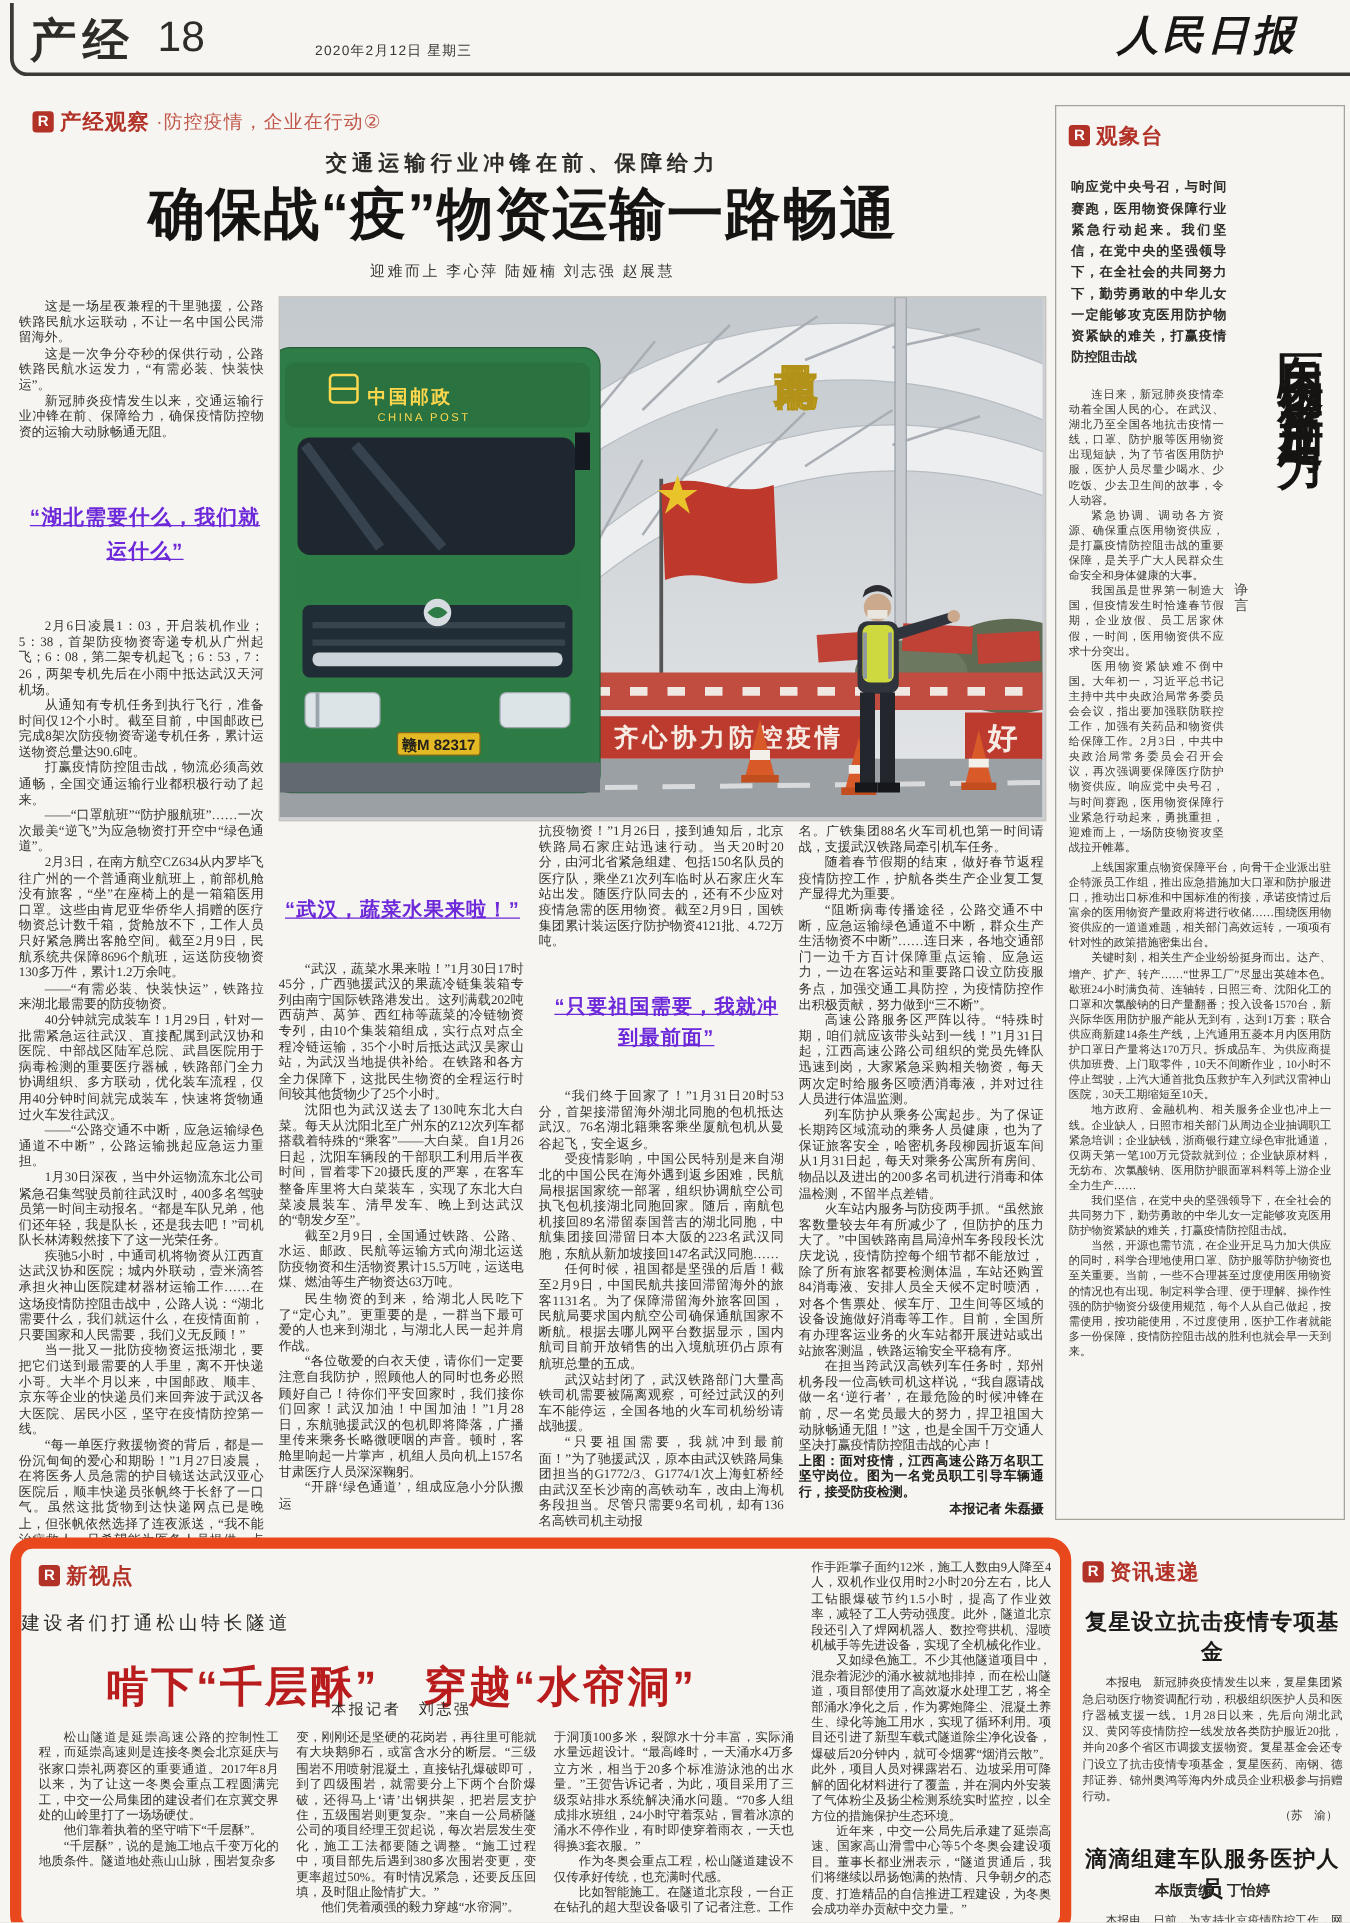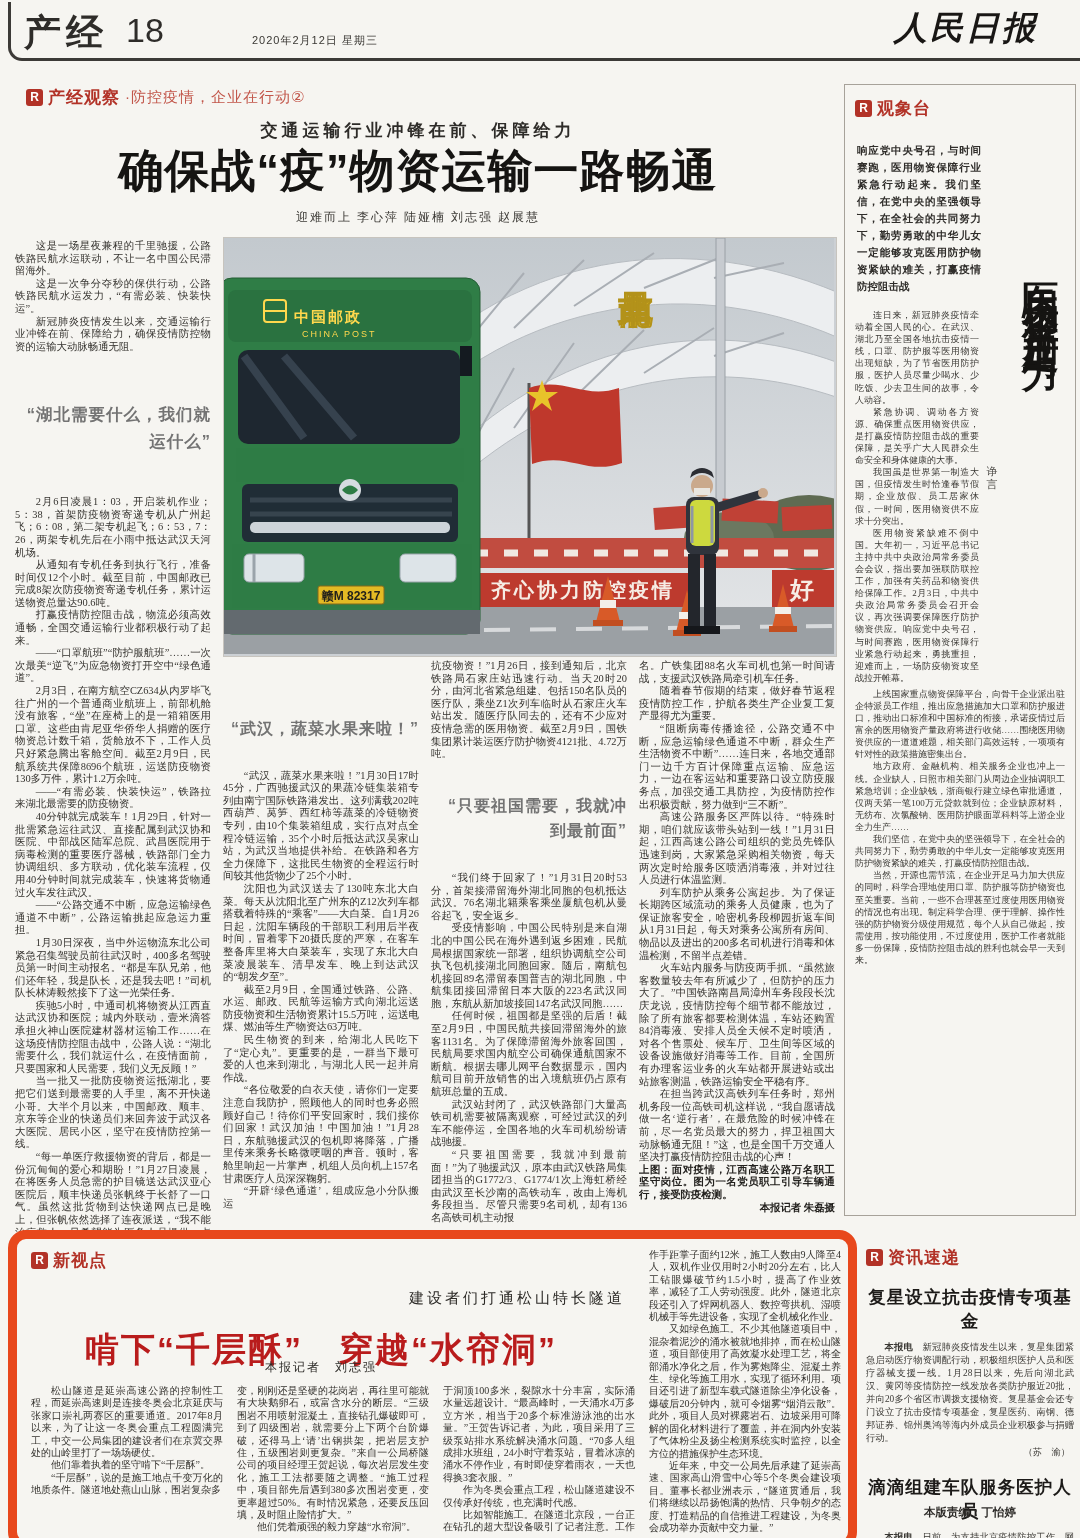--- a/index.html
+++ b/index.html
@@ -26,21 +26,21 @@
   .byline{position:absolute;top:209px;left:0;width:836px;text-align:center;font-size:12px;letter-spacing:2px;color:#3c3a36;}
   
   .col{position:absolute;width:196px;font-size:10.4px;line-height:12.6px;text-align:justify;overflow:hidden;color:#34322e;}
   .col p{margin:0;text-indent:2em;}
   .col p.cont{text-indent:0;}
   #col1{left:15px;top:240px;height:992px;}
   #col2{left:223px;top:660px;height:572px;}
   #col3{left:431px;top:660px;height:572px;}
   #col4{left:639px;top:660px;height:572px;}
   .subhead{font-family:"Liberation Sans","DejaVu Sans",sans-serif;font-weight:bold;text-indent:0 !important;
-           font-size:16px;line-height:1.6;letter-spacing:1px;color:#737373;text-align:right;}
+           font-size:16px;line-height:1.6;letter-spacing:1px;color:#6d28d9;text-align:center;text-decoration:underline;}
   .sh1{margin:48px 0 42px 6px;font-size:16.5px;}
   .sh2{margin:56px 0 28px 2px;}
   .sh3{margin:32px 0 28px 8px;}
   .caption{margin-top:10px;font-weight:bold;color:#23211e;}
   .caption-credit{text-indent:0 !important;text-align:right;font-weight:bold;}
   
   #photo{position:absolute;left:223px;top:237px;width:612px;height:418px;border:1px solid #c7c4be;background:#ccd0d4;}
   
   #observatory{position:absolute;left:844px;top:84px;width:232px;height:1132px;border:1px solid #a7a29a;
                box-sizing:border-box;padding:12px 10px;overflow:hidden;}
@@ -49,34 +49,34 @@
   .ob-body p{margin:0;text-indent:2em;}
   .ob-narrow{width:124px;}
   .ob-wide{margin-top:4px;}
   .ob-title{position:absolute;top:168px;right:16px;writing-mode:vertical-rl;font-size:37px;font-weight:900;
             letter-spacing:8px;line-height:1.05;color:#151412;}
   .ob-byline{position:absolute;top:372px;right:76px;writing-mode:vertical-rl;font-size:11px;letter-spacing:12px;color:#4a4844;}
   
   #viewpoint{position:absolute;left:8px;top:1230px;width:849px;height:320px;border:9px solid #e8481c;
              border-radius:18px;box-sizing:border-box;background:#f6f5f1;overflow:hidden;}
   .vp-tag{position:absolute;top:10px;left:14px;}
-  .vp-kicker{position:absolute;top:50px;left:0;width:608px;text-align:right;font-size:15px;letter-spacing:3px;color:#2c2a27;}
+  .vp-kicker{position:absolute;top:50px;left:0;width:608px;text-align:left;font-size:15px;letter-spacing:3px;color:#2c2a27;}
   .vp-headline{position:absolute;top:88px;left:0;width:608px;text-align:center;font-size:34px;font-weight:900;letter-spacing:2px;color:#b91c1c;}
   .vp-byline{position:absolute;top:120px;left:0;width:608px;text-align:center;font-size:12px;letter-spacing:2px;}
   .vp-col{position:absolute;top:146px;width:192px;height:148px;font-size:10px;line-height:12.4px;text-align:justify;overflow:hidden;color:#34322e;}
   .vp-col p{margin:0;text-indent:2em;}
   .vp-col p.cont{text-indent:0;}
   #vpc1{left:14px;} #vpc2{left:220px;} #vpc3{left:426px;}
   #vpc4{left:632px;top:10px;height:284px;}
   
   #express{position:absolute;left:866px;top:1246px;width:208px;}
   .ex-title{text-align:center;font-weight:bold;font-size:17.5px;letter-spacing:1px;margin:16px 0 8px;color:#1c1a18;
             font-family:"Liberation Sans","DejaVu Sans",sans-serif;}
   .ex-body{font-size:9.3px;line-height:13px;text-align:justify;text-indent:2em;margin:0;color:#3a3834;}
-  .ex-body .lead{font-weight:bold;}
+  .ex-body .lead{font-weight:normal;}
   .ex-credit{text-align:right;font-size:9.3px;margin:1px 4px 0 0;color:#3a3834;}
   .page-editor{position:absolute;left:866px;top:1505px;width:208px;text-align:center;font-size:11.5px;font-weight:bold;color:#2c2a27;}
 </style>
 </head>
 <body>
 
 <div class="page">
 
   <div class="mast-rule"></div>
   <div class="mast-section sans">产经</div>
@@ -277,20 +277,21 @@
     </div>
     <div class="ob-intro">响应党中央号召，与时间赛跑，医用物资保障行业紧急行动起来。我们坚信，在党中央的坚强领导下，在全社会的共同努力下，勤劳勇敢的中华儿女一定能够攻克医用防护物资紧缺的难关，打赢疫情防控阻击战</div>
     <div class="ob-body ob-narrow">
         <p>连日来，新冠肺炎疫情牵动着全国人民的心。在武汉、湖北乃至全国各地抗击疫情一线，口罩、防护服等医用物资出现短缺，为了节省医用防护服，医护人员尽量少喝水、少吃饭、少去卫生间的故事，令人动容。</p>
         <p>紧急协调、调动各方资源、确保重点医用物资供应，是打赢疫情防控阻击战的重要保障，是关乎广大人民群众生命安全和身体健康的大事。</p>
         <p>我国虽是世界第一制造大国，但疫情发生时恰逢春节假期，企业放假、员工居家休假，一时间，医用物资供不应求十分突出。</p>
         <p>医用物资紧缺难不倒中国。大年初一，习近平总书记主持中共中央政治局常务委员会会议，指出要加强联防联控工作，加强有关药品和物资供给保障工作。2月3日，中共中央政治局常务委员会召开会议，再次强调要保障医疗防护物资供应。响应党中央号召，与时间赛跑，医用物资保障行业紧急行动起来，勇挑重担，迎难而上，一场防疫物资攻坚战拉开帷幕。</p>
       </div>
     <div class="ob-body ob-wide">
         <p>上线国家重点物资保障平台，向骨干企业派出驻企特派员工作组，推出应急措施加大口罩和防护服进口，推动出口标准和中国标准的衔接，承诺疫情过后富余的医用物资产量政府将进行收储……围绕医用物资供应的一道道难题，相关部门高效运转，一项项有针对性的政策措施密集出台。</p>
+        <p>关键时刻，相关生产企业纷纷挺身而出。达产、增产、扩产、转产……“世界工厂”尽显出英雄本色。歇班24小时满负荷、连轴转，日照三奇、沈阳化工的口罩和次氯酸钠的日产量翻番；投入设备1570台，新兴际华医用防护服产能从无到有，达到1万套；联合供应商新建14条生产线，上汽通用五菱本月内医用防护口罩日产量将达170万只。拆成品车、为供应商提供加班费、上门取零件，10天不间断作业，10小时不停止驾驶，上汽大通首批负压救护车入列武汉雷神山医院，30天工期缩短至10天。</p>
         <p>地方政府、金融机构、相关服务企业也冲上一线。企业缺人，日照市相关部门从周边企业抽调职工紧急培训；企业缺钱，浙商银行建立绿色审批通道，仅两天第一笔100万元贷款就到位；企业缺原材料，无纺布、次氯酸钠、医用防护眼面罩科料等上游企业全力生产……</p>
         <p>我们坚信，在党中央的坚强领导下，在全社会的共同努力下，勤劳勇敢的中华儿女一定能够攻克医用防护物资紧缺的难关，打赢疫情防控阻击战。</p>
         <p>当然，开源也需节流，在企业开足马力加大供应的同时，科学合理地使用口罩、防护服等防护物资也至关重要。当前，一些不合理甚至过度使用医用物资的情况也有出现。制定科学合理、便于理解、操作性强的防护物资分级使用规范，每个人从自己做起，按需使用，按功能使用，不过度使用，医护工作者就能多一份保障，疫情防控阻击战的胜利也就会早一天到来。</p>
       </div>
     <div class="ob-title sans">医用物资生产加足马力</div>
     <div class="ob-byline">诤言</div>
   </div>
 
   <div id="viewpoint">
     <div class="tag vp-tag sans">

